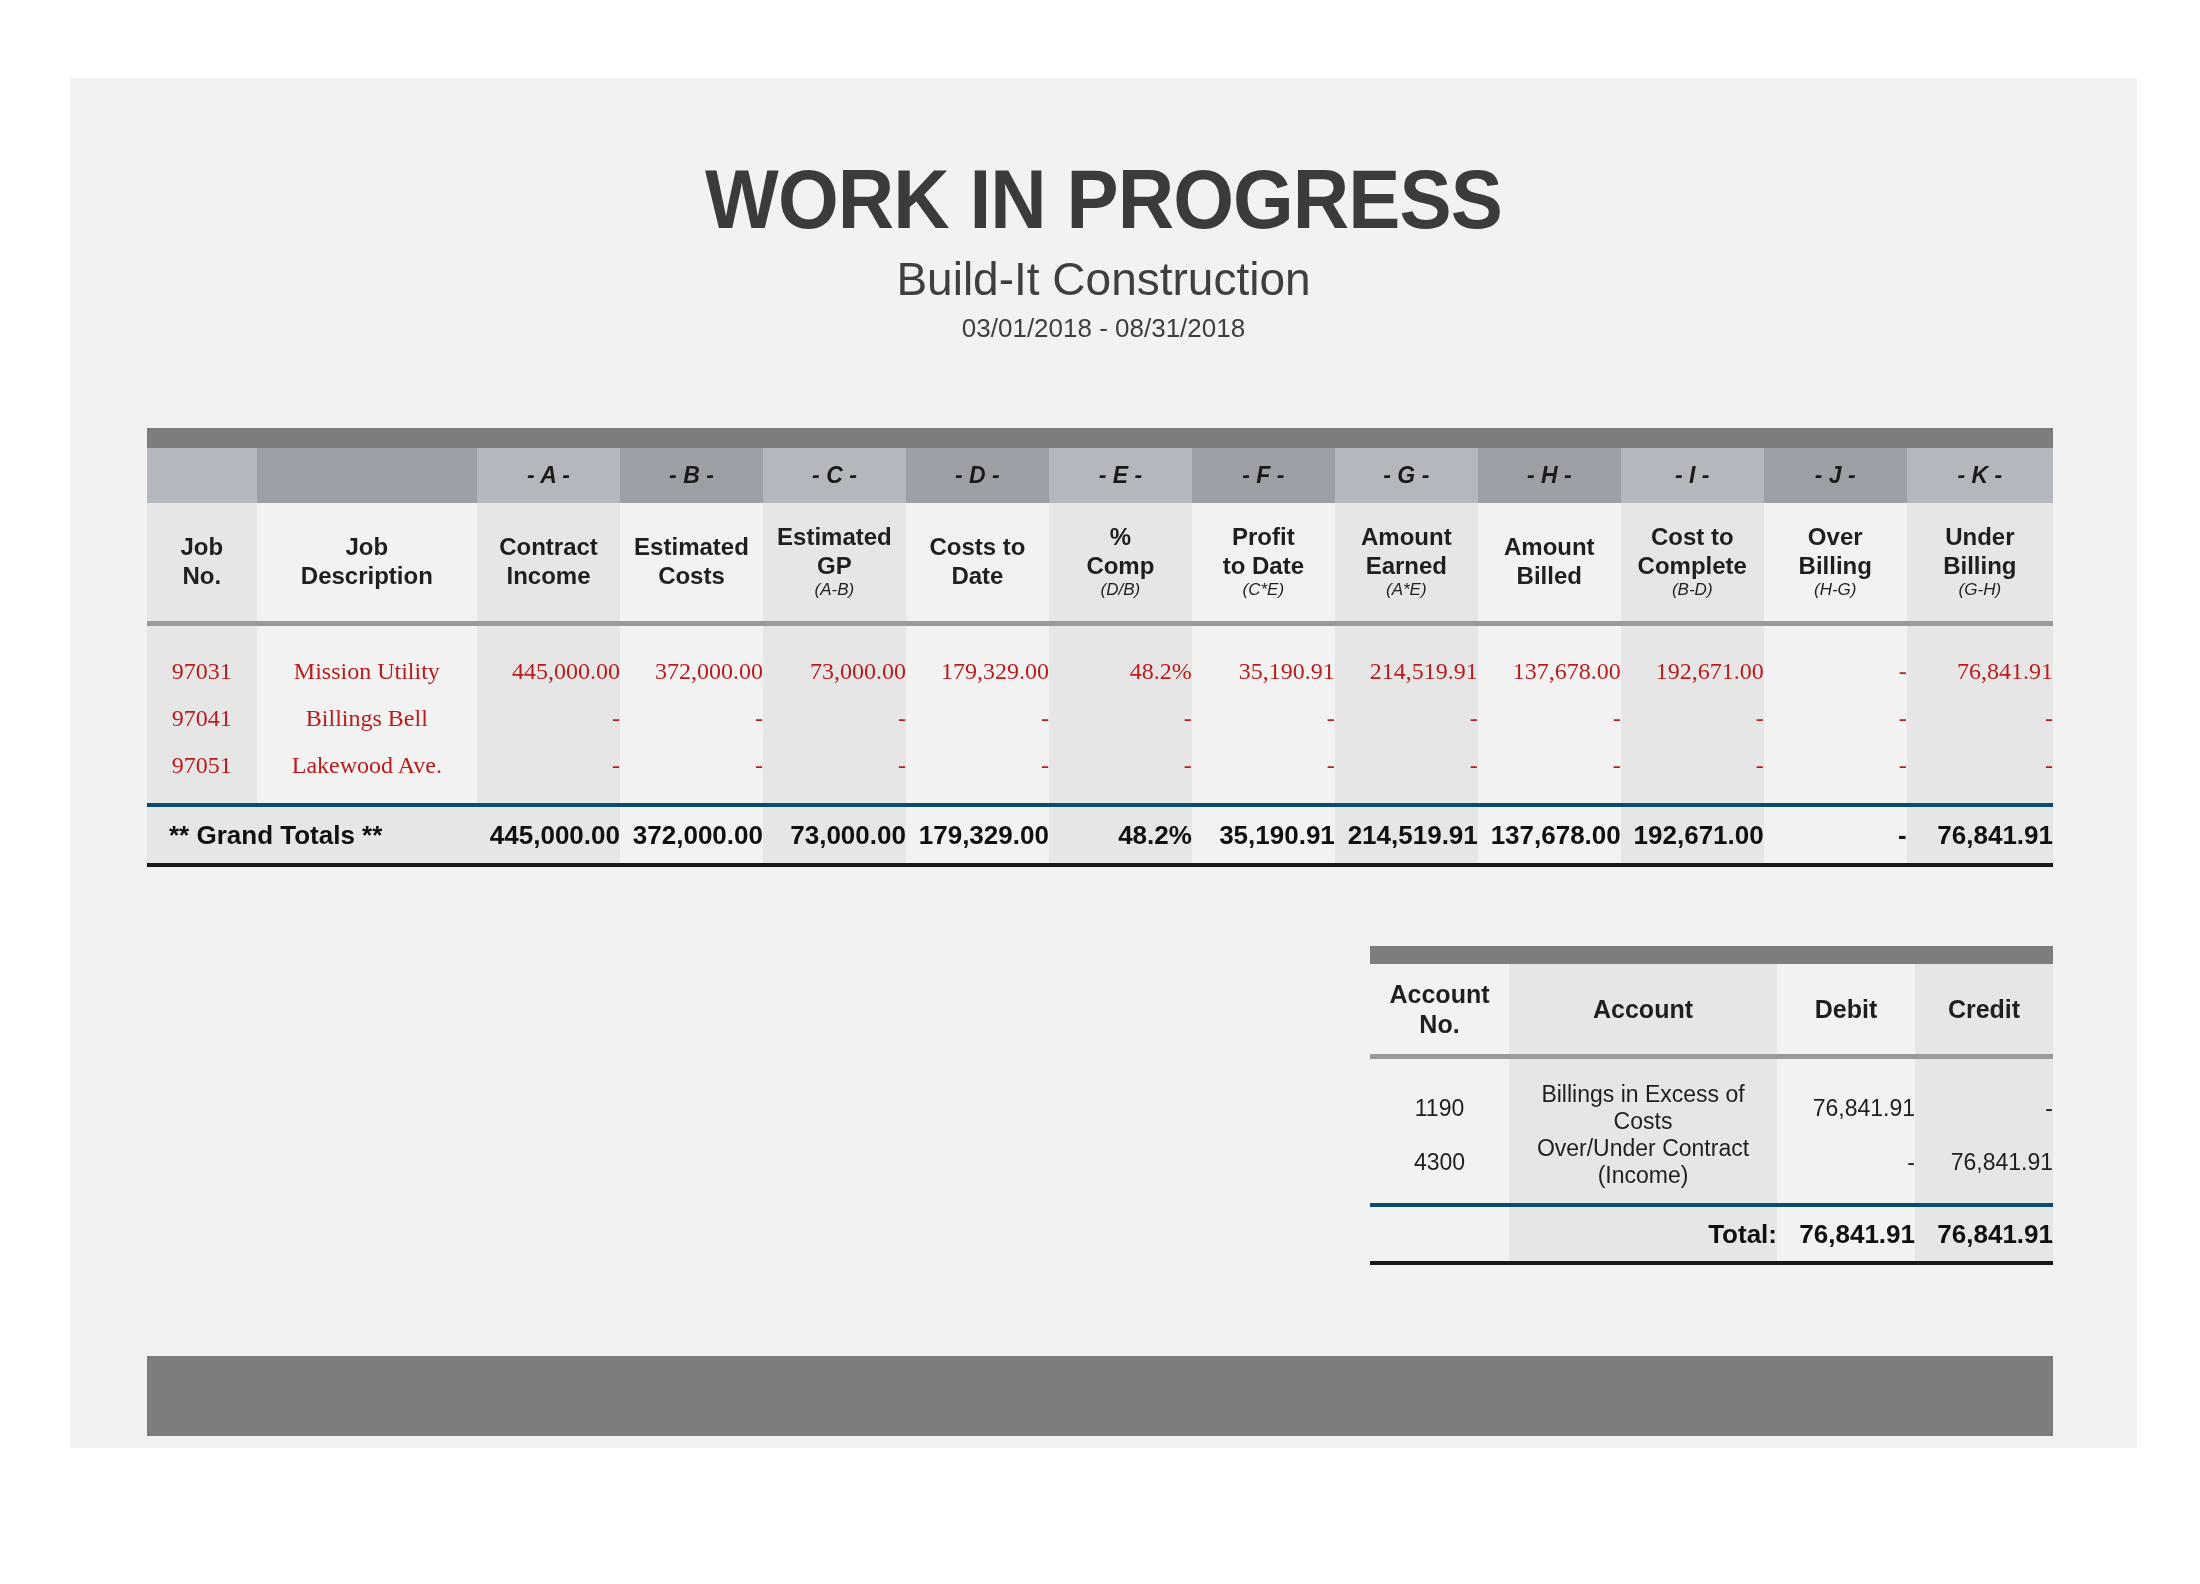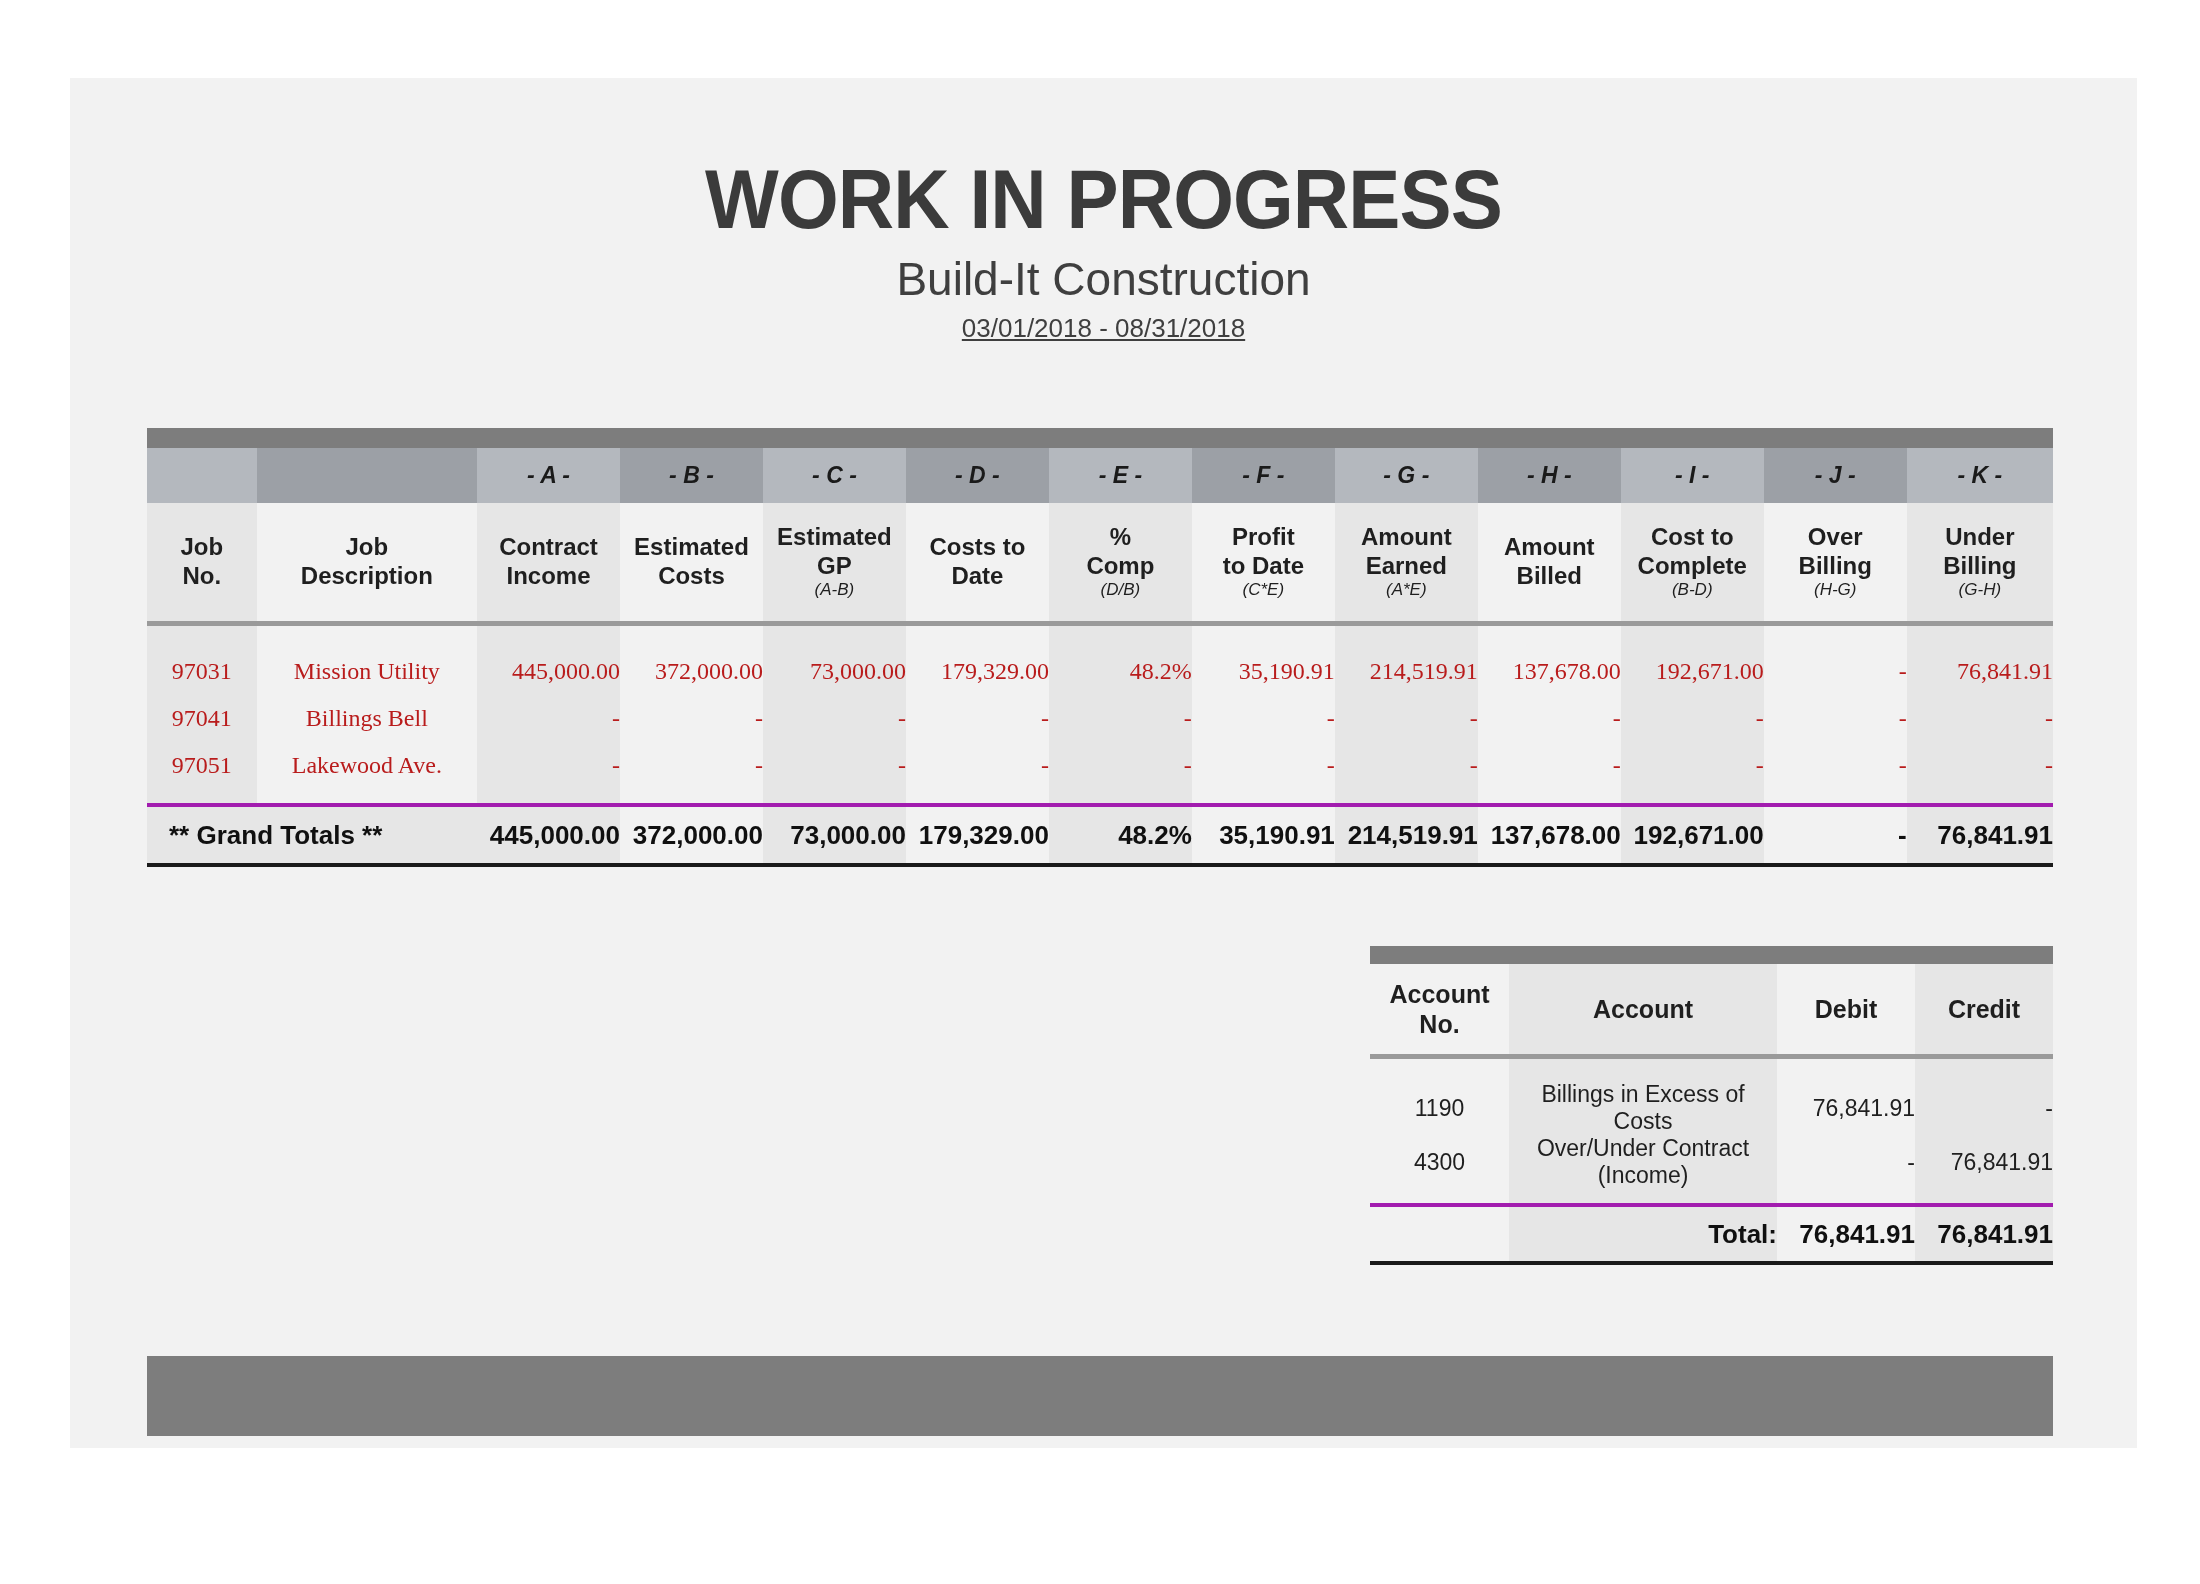--- a/index.html
+++ b/index.html
@@ -39,21 +39,20 @@
     color: #3f3f3f;
     line-height: 1.22;
     margin-top: 8px;
   }
 
   .doc-daterange {
     font-size: 26px;
     font-weight: 400;
     color: #3f3f3f;
     margin-top: 6px;
-    text-decoration: underline;
   }
 
   
   #wip-wrap {
     position: absolute;
     left: 77px;
     top: 350px;
     width: 1906px;
   }
 
@@ -115,21 +114,21 @@
     color: #b91c1c;
     padding: 0 8px;
     font-family: Liberation Serif, serif;
   }
   .body-cell.num   { text-align: right; }
   .body-cell.ctr   { text-align: center; }
 
   .spacer-row td { height: 22px; }
   .spacer-row-sm td { height: 16px; }
 
-  .rule-thick-top td { border-top: 4px solid #a21caf; }
+  .rule-thick-top td { border-top: 4px solid #0c4a6e; }
   .rule-thick-bot td { border-bottom: 4px solid #1a1a1a; }
 
   .total-cell {
     height: 60px;
     vertical-align: middle;
     font-size: 26px;
     font-weight: 700;
     color: #101010;
     padding: 0 8px;
   }

